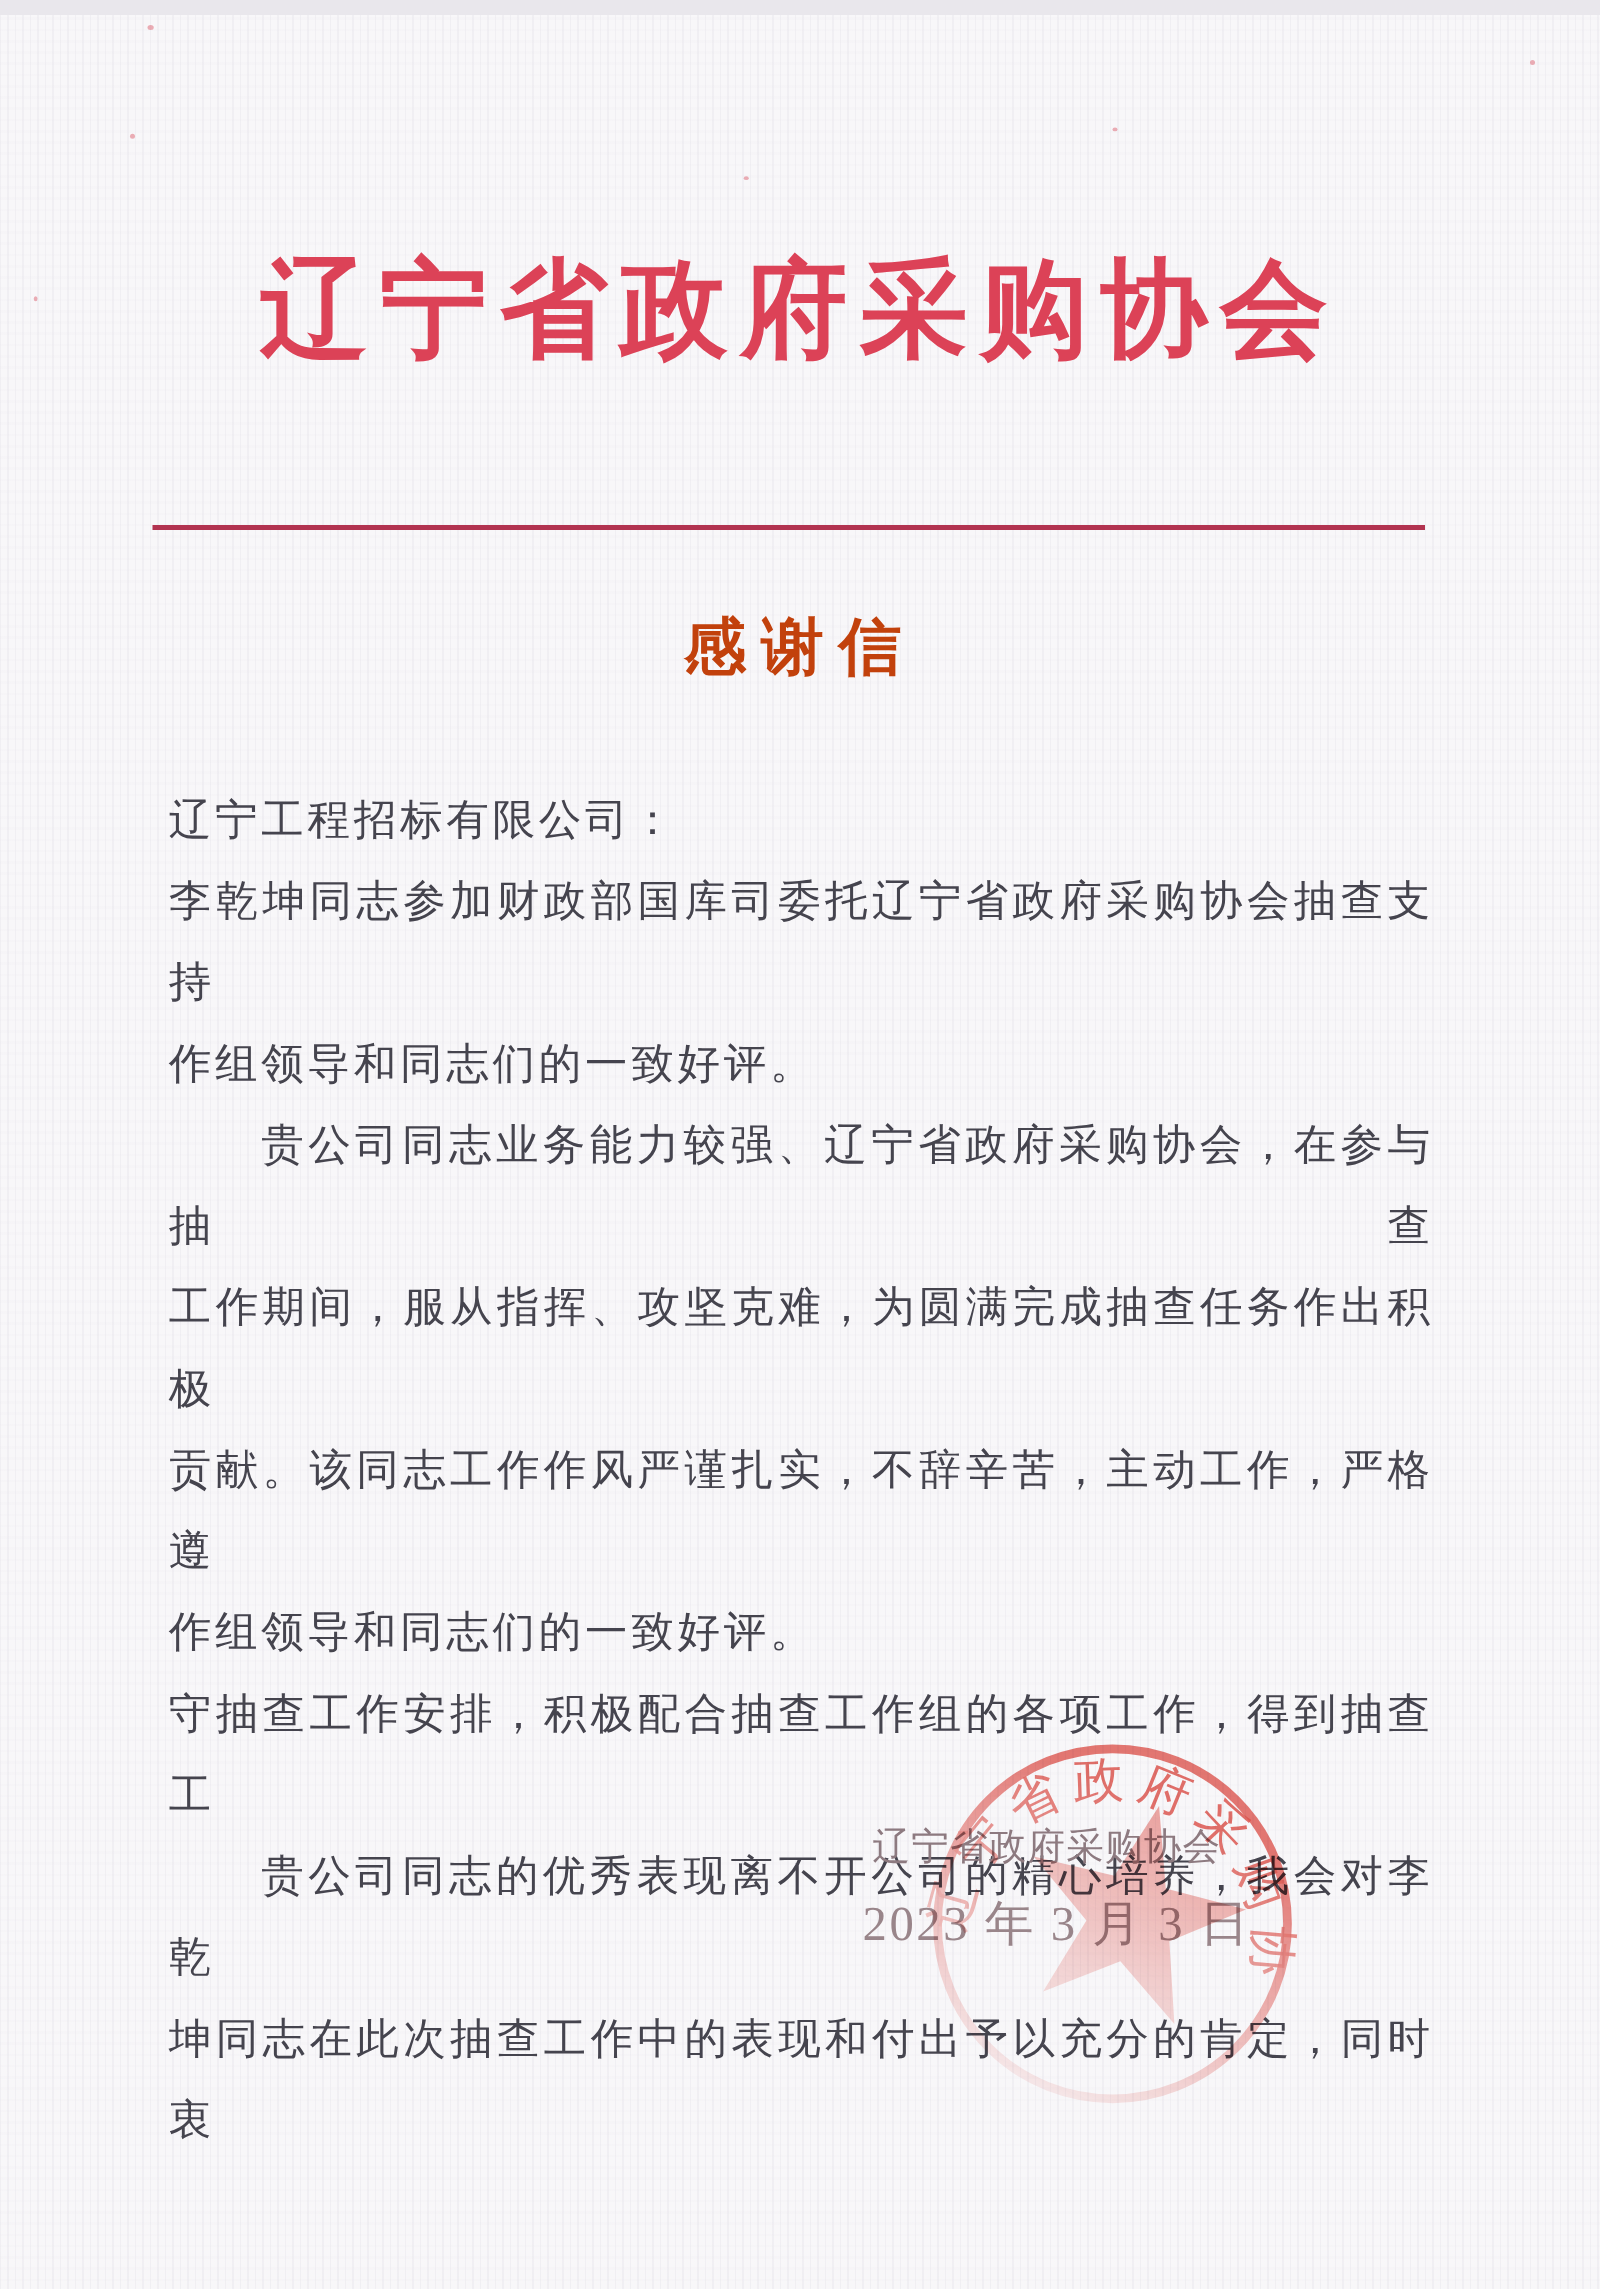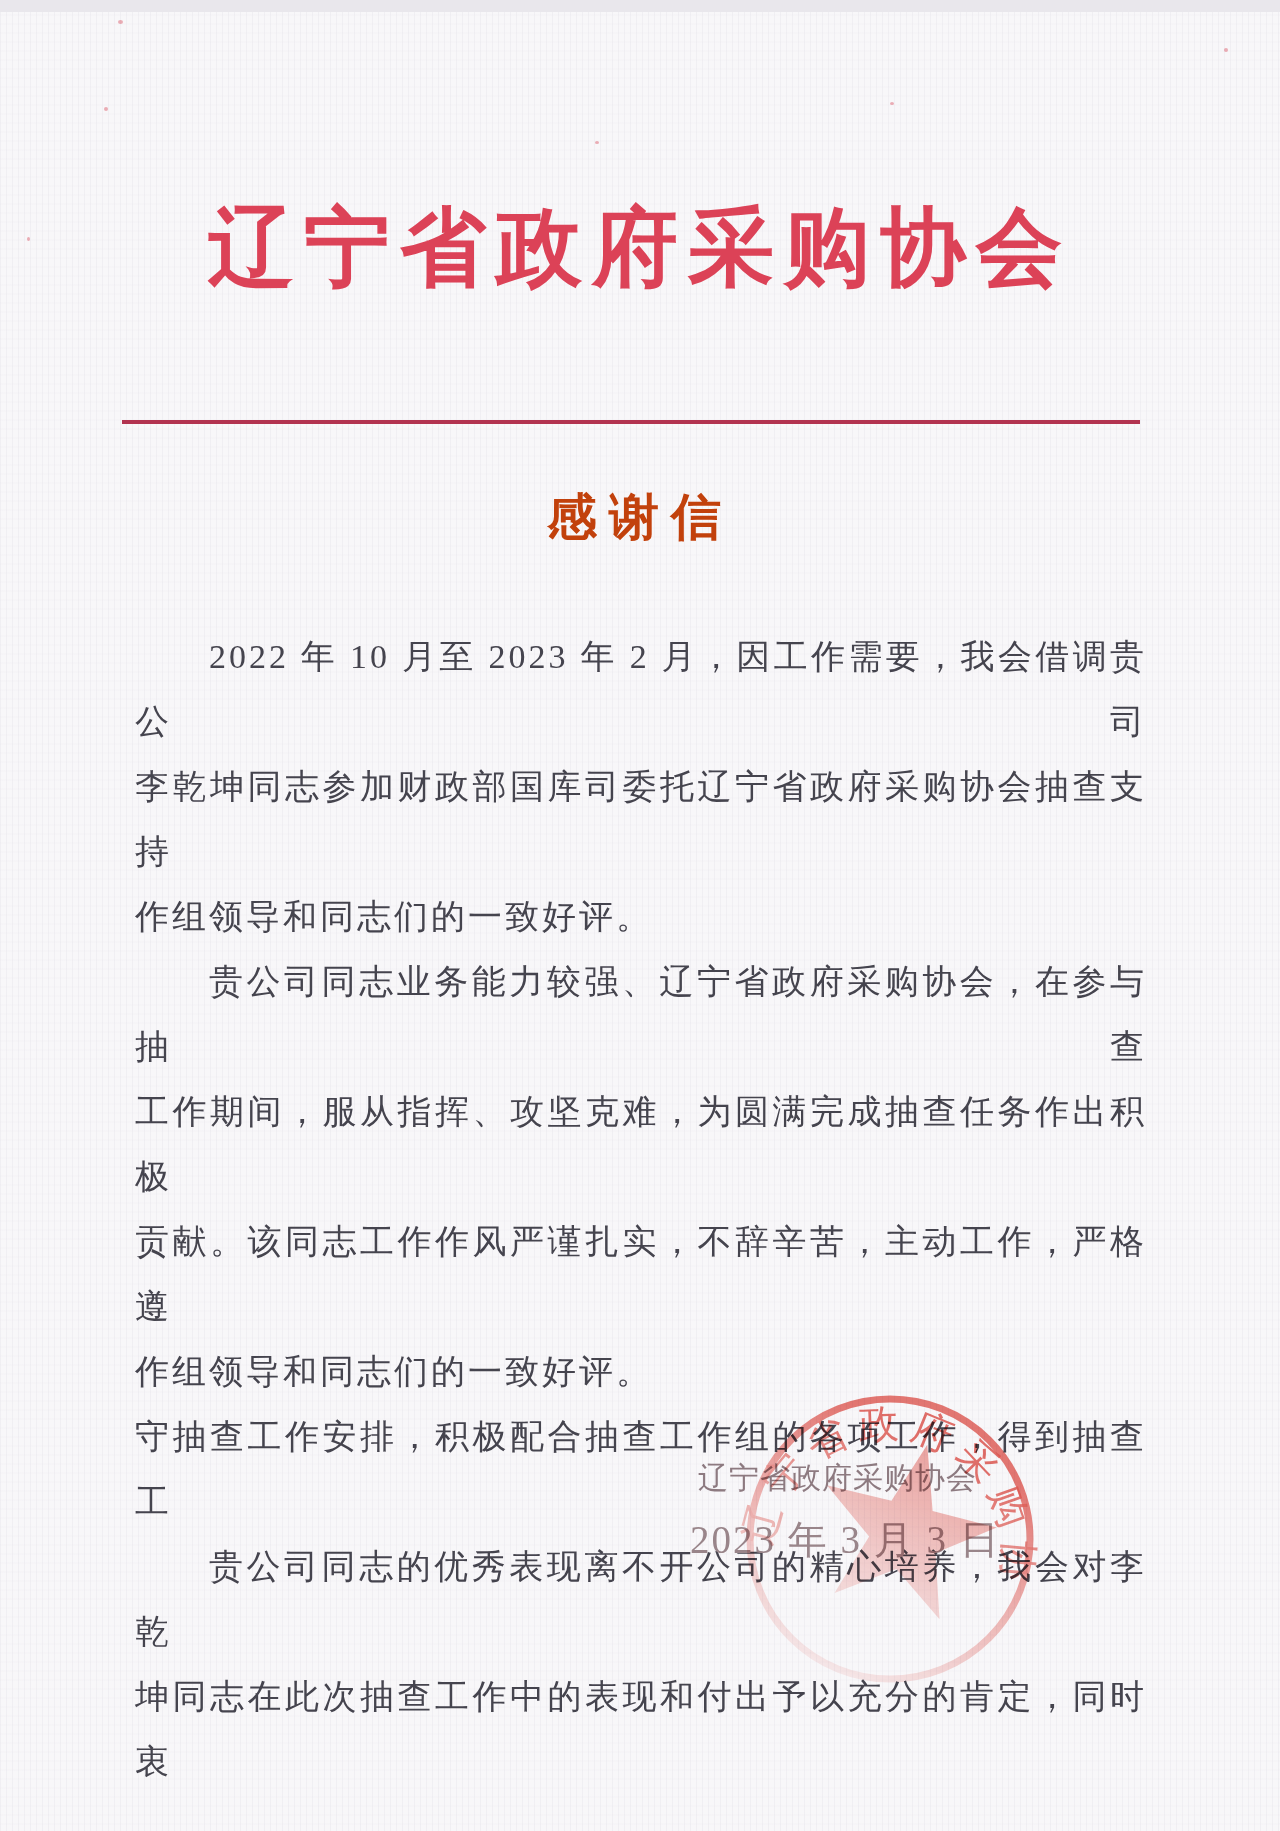--- a/index.html
+++ b/index.html
@@ -84,23 +84,23 @@
   <div class="speck" style="left:595px; top:129px;width:4px; height:3px;"></div>
   <div class="speck" style="left:27px;  top:225px;width:3px; height:4px;"></div>
 
   <div class="letterhead">辽宁省政府采购协会</div>
 
   <div class="rule"></div>
 
   <div class="doc-title">感谢信</div>
 
   <div class="body-text">
+    <div class="line salutation">辽宁工程招标有限公司：</div>
 
   <div>
-        <div class="line full first">2022 年 10 月至 2023 年 2 月，因工作需要，我会借调贵公司</div>
         <div class="line full">李乾坤同志参加财政部国库司委托辽宁省政府采购协会抽查支持</div>
         <div class="line">作组领导和同志们的一致好评。</div>
       </div>
       <div>
         <div class="line full first">贵公司同志业务能力较强、辽宁省政府采购协会，在参与抽查</div>
         <div class="line full">工作期间，服从指挥、攻坚克难，为圆满完成抽查任务作出积极</div>
         <div class="line full">贡献。该同志工作作风严谨扎实，不辞辛苦，主动工作，严格遵</div>
         <div class="line">作组领导和同志们的一致好评。</div>
         <div class="line full">守抽查工作安排，积极配合抽查工作组的各项工作，得到抽查工</div>
       </div>

